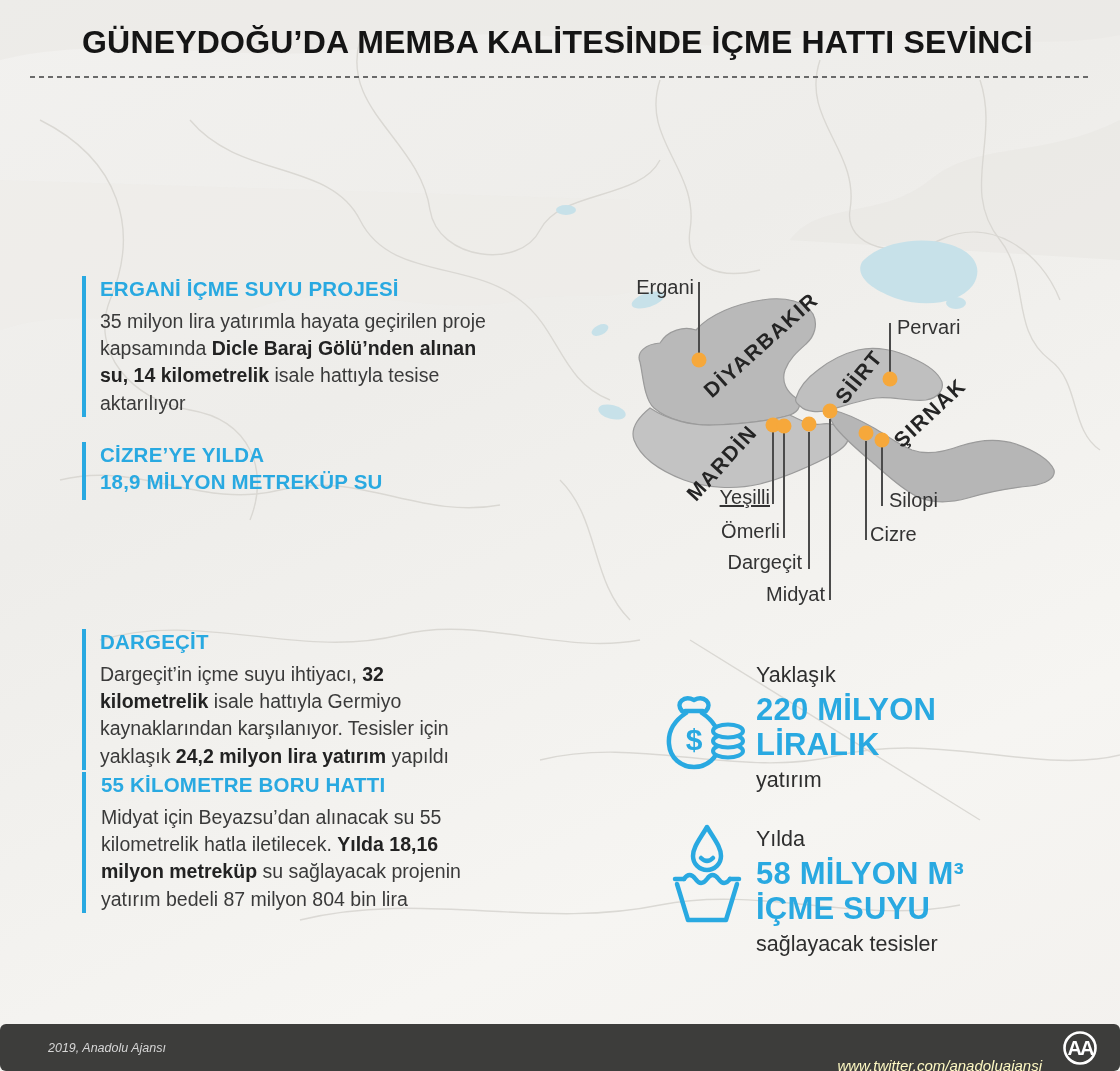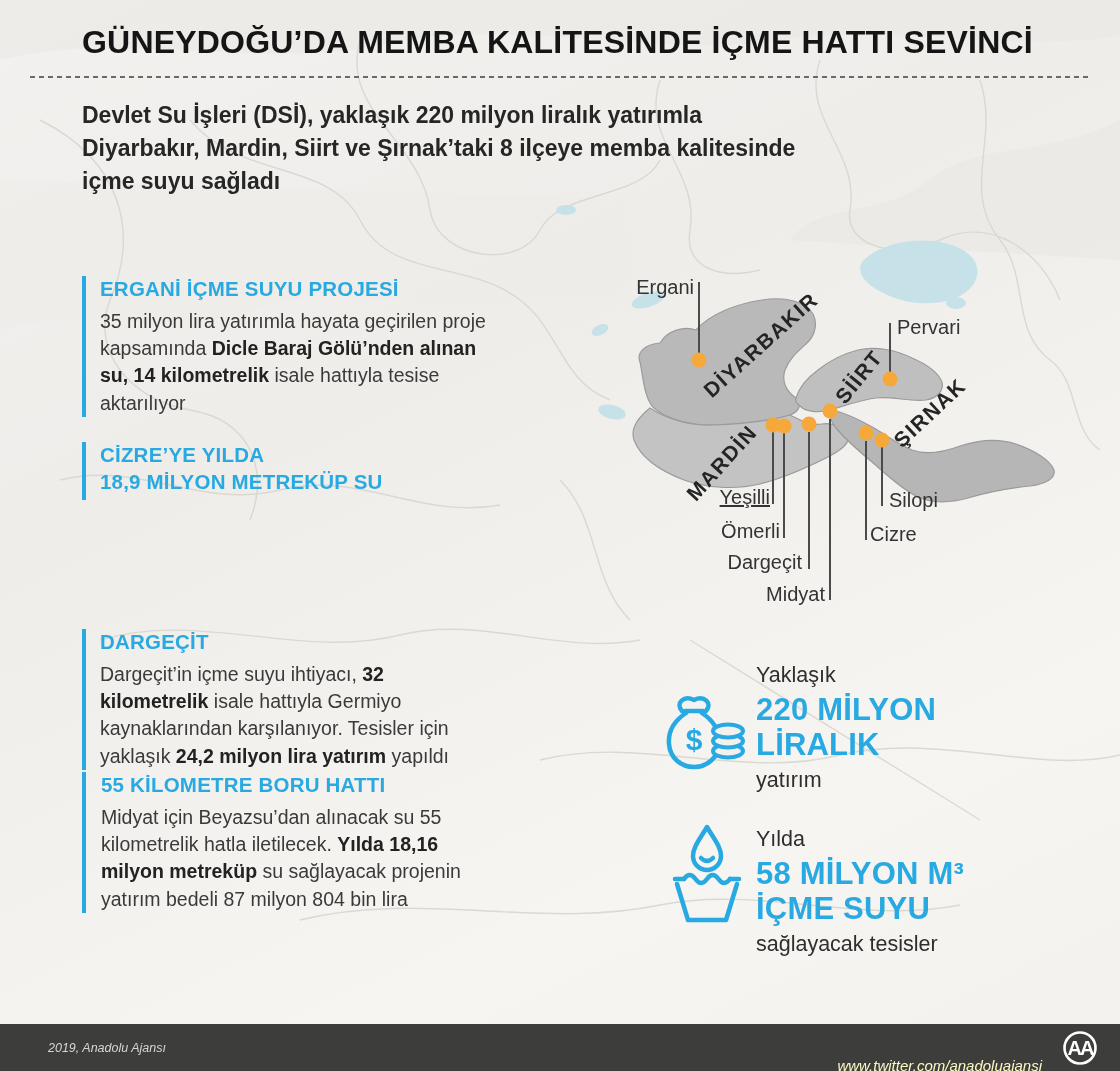--- a/index.html
+++ b/index.html
@@ -42,21 +42,21 @@
   
   .stat-text{position:absolute;left:756px;}
   .stat-pre,.stat-post{font-size:21.5px;color:#2e2e2e;line-height:1.25;}
   .stat-value{
     font-size:31px;line-height:1.14;font-weight:800;color:#29a9e1;
     white-space:pre-line;letter-spacing:.2px;margin:3px 0 4px 0;font-stretch:condensed;
   }
   
   .footer{
     left:0;top:1024px;width:1120px;height:47px;background:#3d3d3b;
-    display:flex;align-items:center;
+    display:flex;align-items:center;border-radius:6px;
   }
   .footer .credit{
     position:absolute;left:48px;font-size:12.5px;font-style:italic;color:#d6d6d6;
   }
   .footer .tw{
     position:absolute;right:78px;font-size:15px;font-style:italic;color:#fef9c3;margin-top:36px;
   }
   .footer .logo{position:absolute;right:20px;top:4px;}
 </style>
 </head>
@@ -129,23 +129,20 @@
       <circle cx="784" cy="426" r="7.5"></circle>
       <circle cx="809" cy="424" r="7.5"></circle>
       <circle cx="830" cy="411" r="7.5"></circle>
       <circle cx="866" cy="433" r="7.5"></circle>
       <circle cx="882" cy="440" r="7.5"></circle>
     </g>
   </svg>
 
   <div class="abs title">GÜNEYDOĞU’DA MEMBA KALİTESİNDE İÇME HATTI SEVİNCİ</div>
   <div class="abs dashline"></div>
-  <div class="abs intro">Devlet Su İşleri (DSİ), yaklaşık 220 milyon liralık yatırımla
-Diyarbakır, Mardin, Siirt ve Şırnak’taki 8 ilçeye memba kalitesinde
-içme suyu sağladı</div>
 
   <div class="abs section s1">
     <h3>ERGANİ İÇME SUYU PROJESİ</h3>
     <p><span>35 milyon lira yatırımla hayata geçirilen proje kapsamında </span><b>Dicle Baraj Gölü’nden alınan su, 14 kilometrelik</b><span> isale hattıyla tesise aktarılıyor</span></p>
   </div>
   <div class="abs section s2">
     <h3>CİZRE’YE YILDA
 18,9 MİLYON METREKÜP SU</h3>
   </div>
   <div class="abs section s3">

